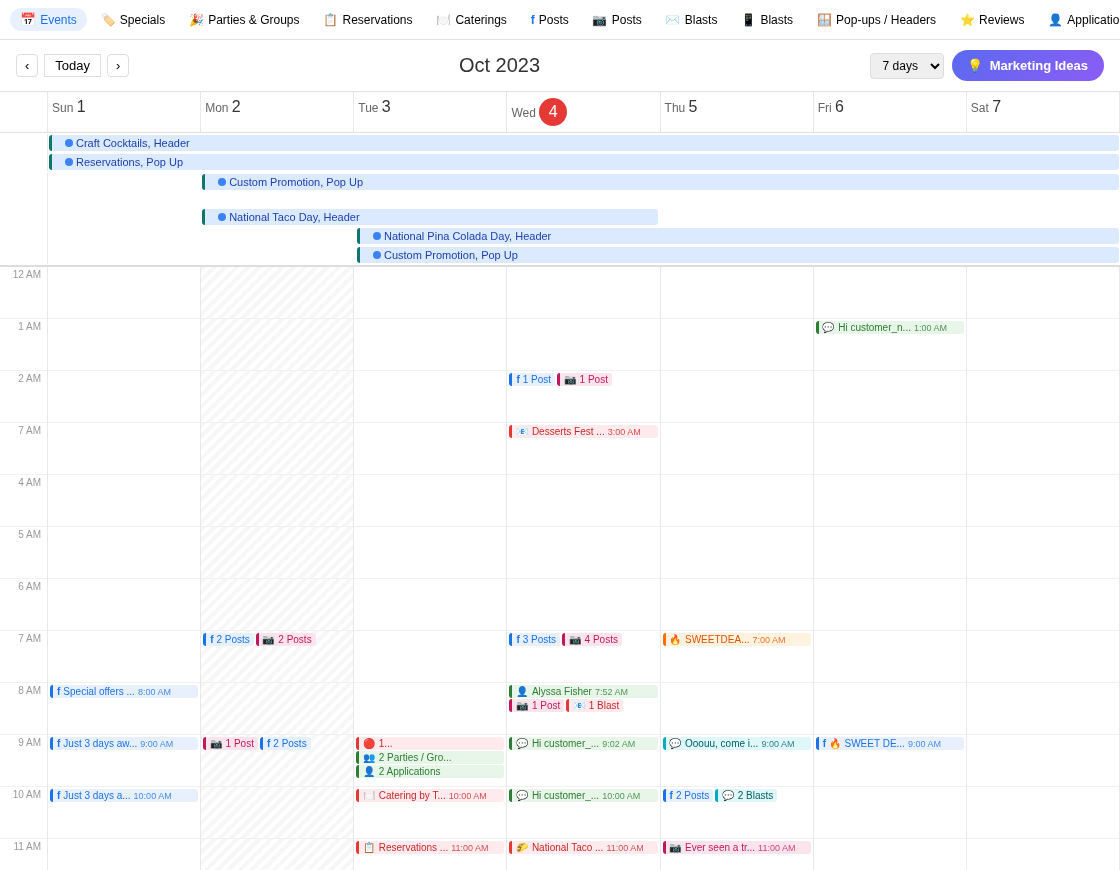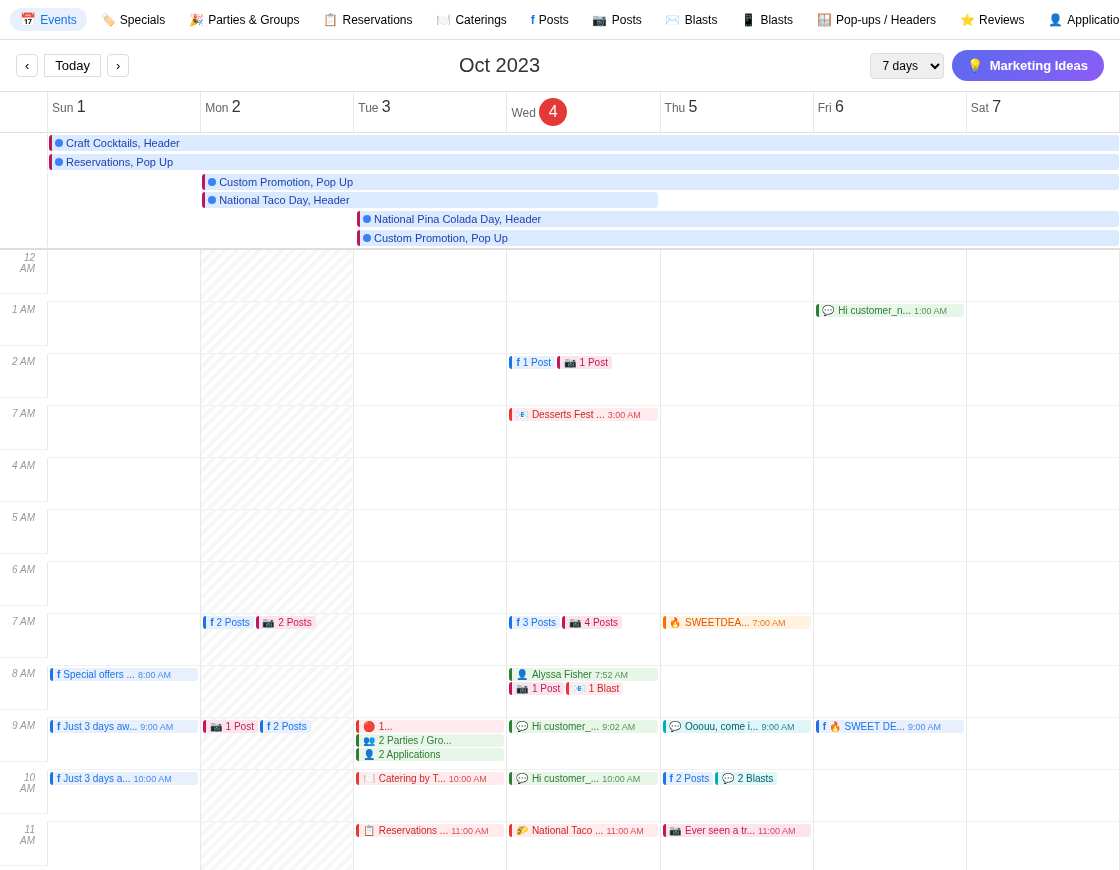--- a/index.html
+++ b/index.html
@@ -103,24 +103,24 @@
       background: #fff;
       border-bottom: 2px solid #ddd;
     }
     .banner-row {
       display: grid;
       grid-template-columns: 48px repeat(7, 1fr);
     }
     .banner-gutter { border-right: 1px solid #e8e8e8; }
     .banner-event {
       background: #dbeafe;
-      border-left: 3px solid #be185d;
+      border-left: 3px solid #0f766e;
       color: #1e40af;
       font-size: 11px;
-      padding: 2px 3px;
+      padding: 2px 13px;
       margin: 1px 1px;
       border-radius: 3px;
       white-space: nowrap;
       overflow: hidden;
       text-overflow: ellipsis;
       display: flex;
       align-items: center;
       gap: 3px;
     }
     .banner-event .dot { width: 8px; height: 8px; border-radius: 50%; background: #3b82f6; flex-shrink: 0; }
@@ -133,26 +133,25 @@
     }
     .time-grid-inner {
       display: grid;
       grid-template-columns: 48px repeat(7, 1fr);
       position: relative;
     }
     .time-label {
       font-size: 10px;
       color: #999;
       text-align: right;
-      padding: 0 12px;
+      padding: 0 6px;
       padding-top: 2px;
       border-right: 1px solid #e8e8e8;
-      height: 44px;
+      height: 52px;
       border-bottom: 1px solid #f0f0f0;
-      font-style: italic;
     }
     .day-cell {
       height: 52px;
       border-right: 1px solid #e8e8e8;
       border-bottom: 1px solid #f0f0f0;
       position: relative;
       padding: 2px;
     }
     
     .day-cell.hatch {
@@ -310,21 +309,21 @@
     </div>
 
     <div style="display:grid; grid-template-columns: 48px 1fr 6fr; padding:1px 0;">
       <div class="banner-gutter"></div>
       <div></div>
       <div>
         <div class="banner-event">
           <span class="dot"></span>
           <span>Custom Promotion, Pop Up</span>
         </div>
-        <div style="display:grid; grid-template-columns: 3fr 3fr; gap:3px; margin-top:1px;">
+        <div style="display:grid; grid-template-columns: 3fr 3fr; gap:3px; margin-top:18px;">
           <div class="banner-event">
             <span class="dot"></span>
             <span>National Taco Day, Header</span>
           </div>
           <div></div>
         </div>
         <div style="display:grid; grid-template-columns: 1fr 5fr; gap:2px; margin-top:1px;">
           <div></div>
           <div class="banner-event">
             <span class="dot"></span>

